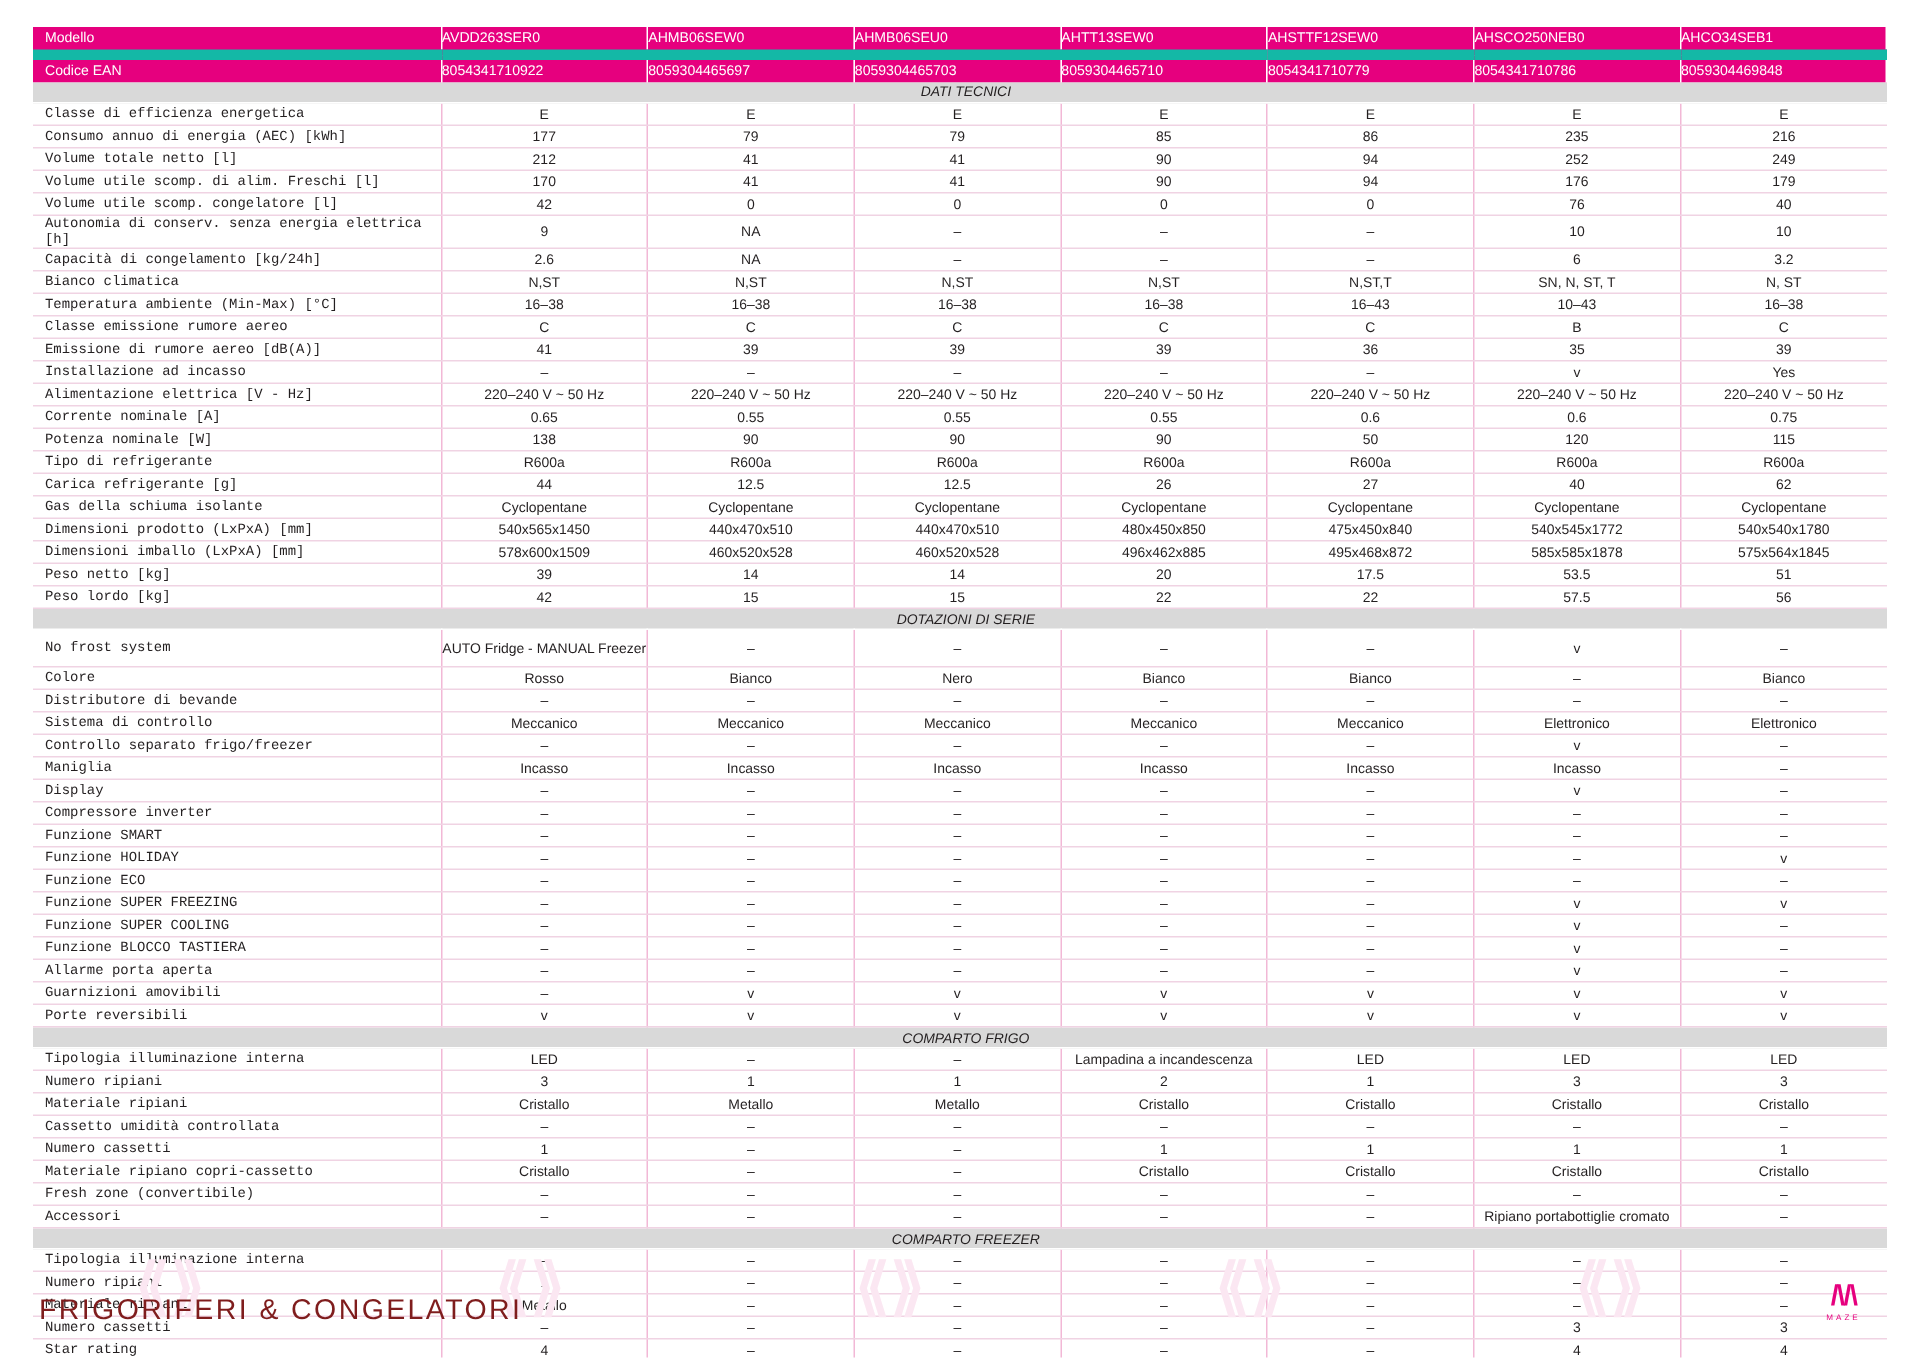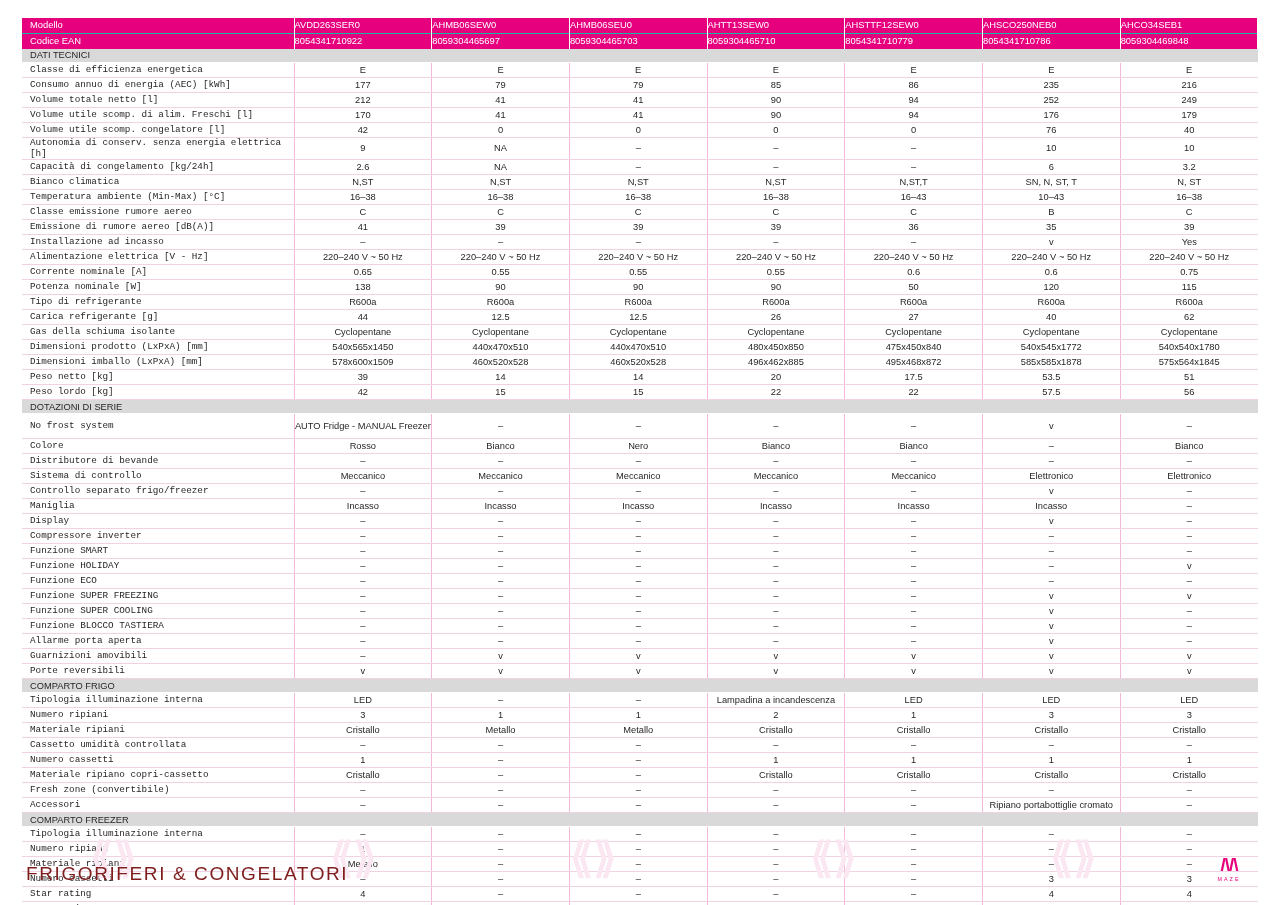--- a/index.html
+++ b/index.html
@@ -44,31 +44,31 @@
     font-size: 9.4px;
     border-right: 1px solid #ffffff;
   }
   tr.hdr-model td.lbl, tr.hdr-ean td.lbl {
     padding-left: 8px;
     text-align: left;
   }
   tr.hdr-model td.val, tr.hdr-ean td.val {
     text-align: left;
   }
-  tr.hdr-ean td { border-top: 1px solid #14b8a6; }
+  tr.hdr-ean td { border-top: 7px solid #14b8a6; }
 
   
   tr.section td {
     background: #d9d9d9;
     color: #231f20;
     height: 13px;
     font-size: 9.3px;
     border-bottom: 1px solid #ffffff;
   }
-  tr.section td.lbl { padding-left: 8px; text-align: left; }
+  tr.section td.lbl { padding-left: 8px; text-align: center; font-style: italic; }
 
   
   tr.data td {
     height: 14px;
     border-bottom: 1px solid #f0d3e3;
   }
   tr.data td.lbl {
     padding-left: 8px;
     text-align: left;
     border-right: 1px solid #f2b8d6;

